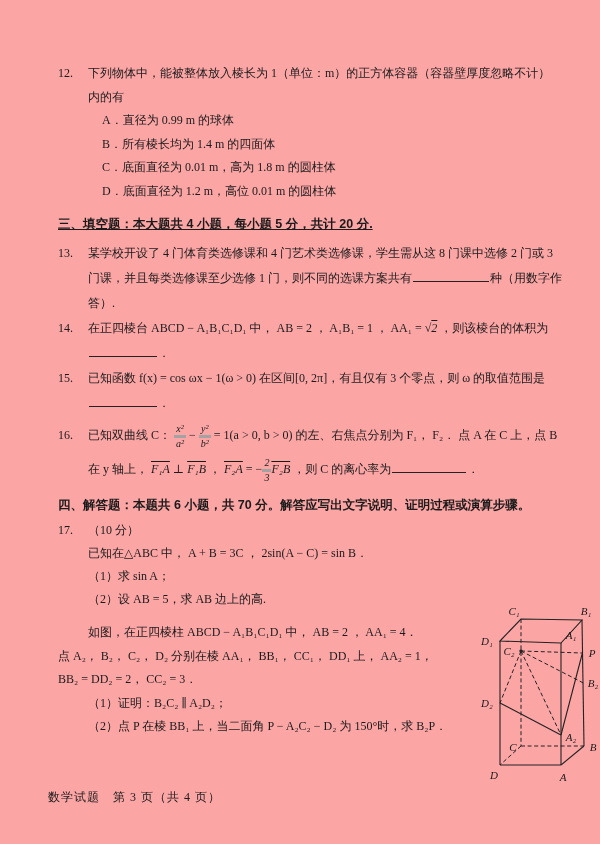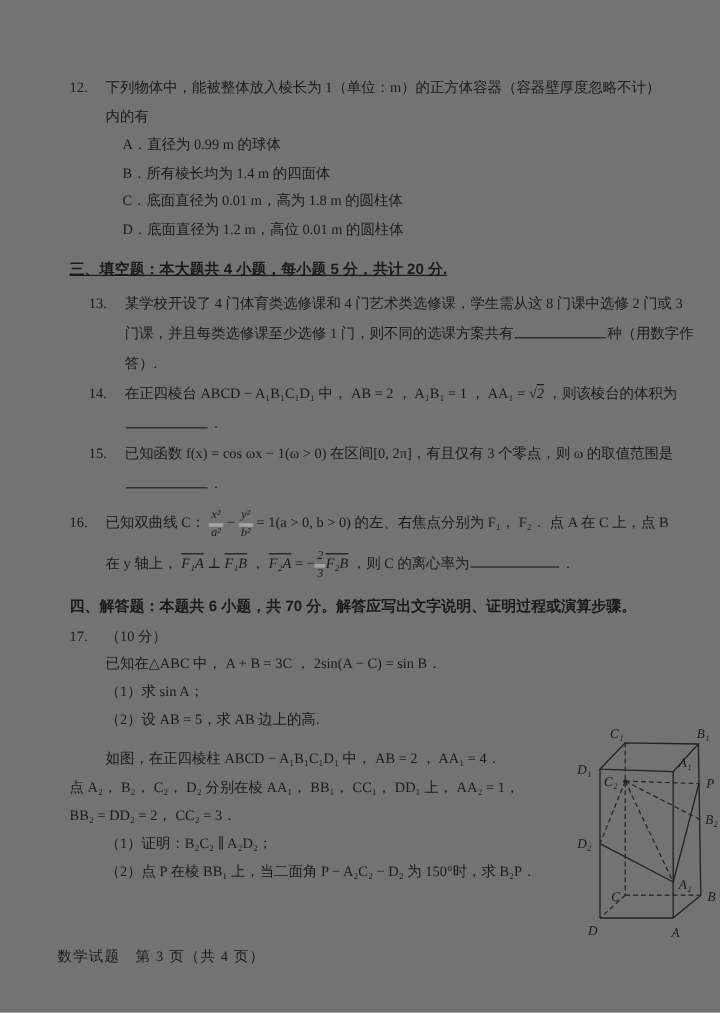--- a/index.html
+++ b/index.html
@@ -1,34 +1,34 @@
 <!DOCTYPE html>
 <html><head>
 <meta charset="utf-8">
 <style>
   * { box-sizing: border-box; }
   html,body { margin:0; padding:0; background:#e8e8e8; }
   .page {
-    width:600px; height:844px; margin:0 auto; background:#737373;
+    width:600px; height:844px; margin:0 auto; background:#fca5a5;
     position:relative; overflow:hidden;
     font-family:"Liberation Serif","DejaVu Serif",serif;
     color:#1b1b1b; font-size:12px; line-height:23.5px;padding-left:19px;
   }
   .content { position:absolute; top:62px; left:58px; right:26px; }
   .line { white-space:nowrap; }
   .qnum { display:inline-block; width:30px; }
   .cont { margin-left:30px; }
   .opt  { margin-left:44px; }
   .sec-title {
     font-family:"Liberation Sans","DejaVu Sans",sans-serif;
     font-weight:bold; font-size:12.5px;
   }
   .sec3 { margin-top:10px;text-decoration:underline; }
   .sec4 { margin-top:8px; }
-  .q13, .q14, .q15 { line-height:25px;margin-left:16px; }
+  .q13, .q14, .q15 { line-height:25px; }
   .q13 { margin-top:4px; }
   .q16 { margin-top:2px; line-height:34px; }
   .q17 { margin-top:2px; line-height:23px; }
   .q18 { margin-top:10px; line-height:23.5px; position:relative; width:400px; }
   .blank {
     display:inline-block; height:13px; border-bottom:1px solid #222;
     vertical-align:baseline; margin:0 1px;
   }
   .w76 { width:76px; } .w68 { width:68px; } .w74 { width:74px; }
   .frac { display:inline-block; vertical-align:-8px; text-align:center;

